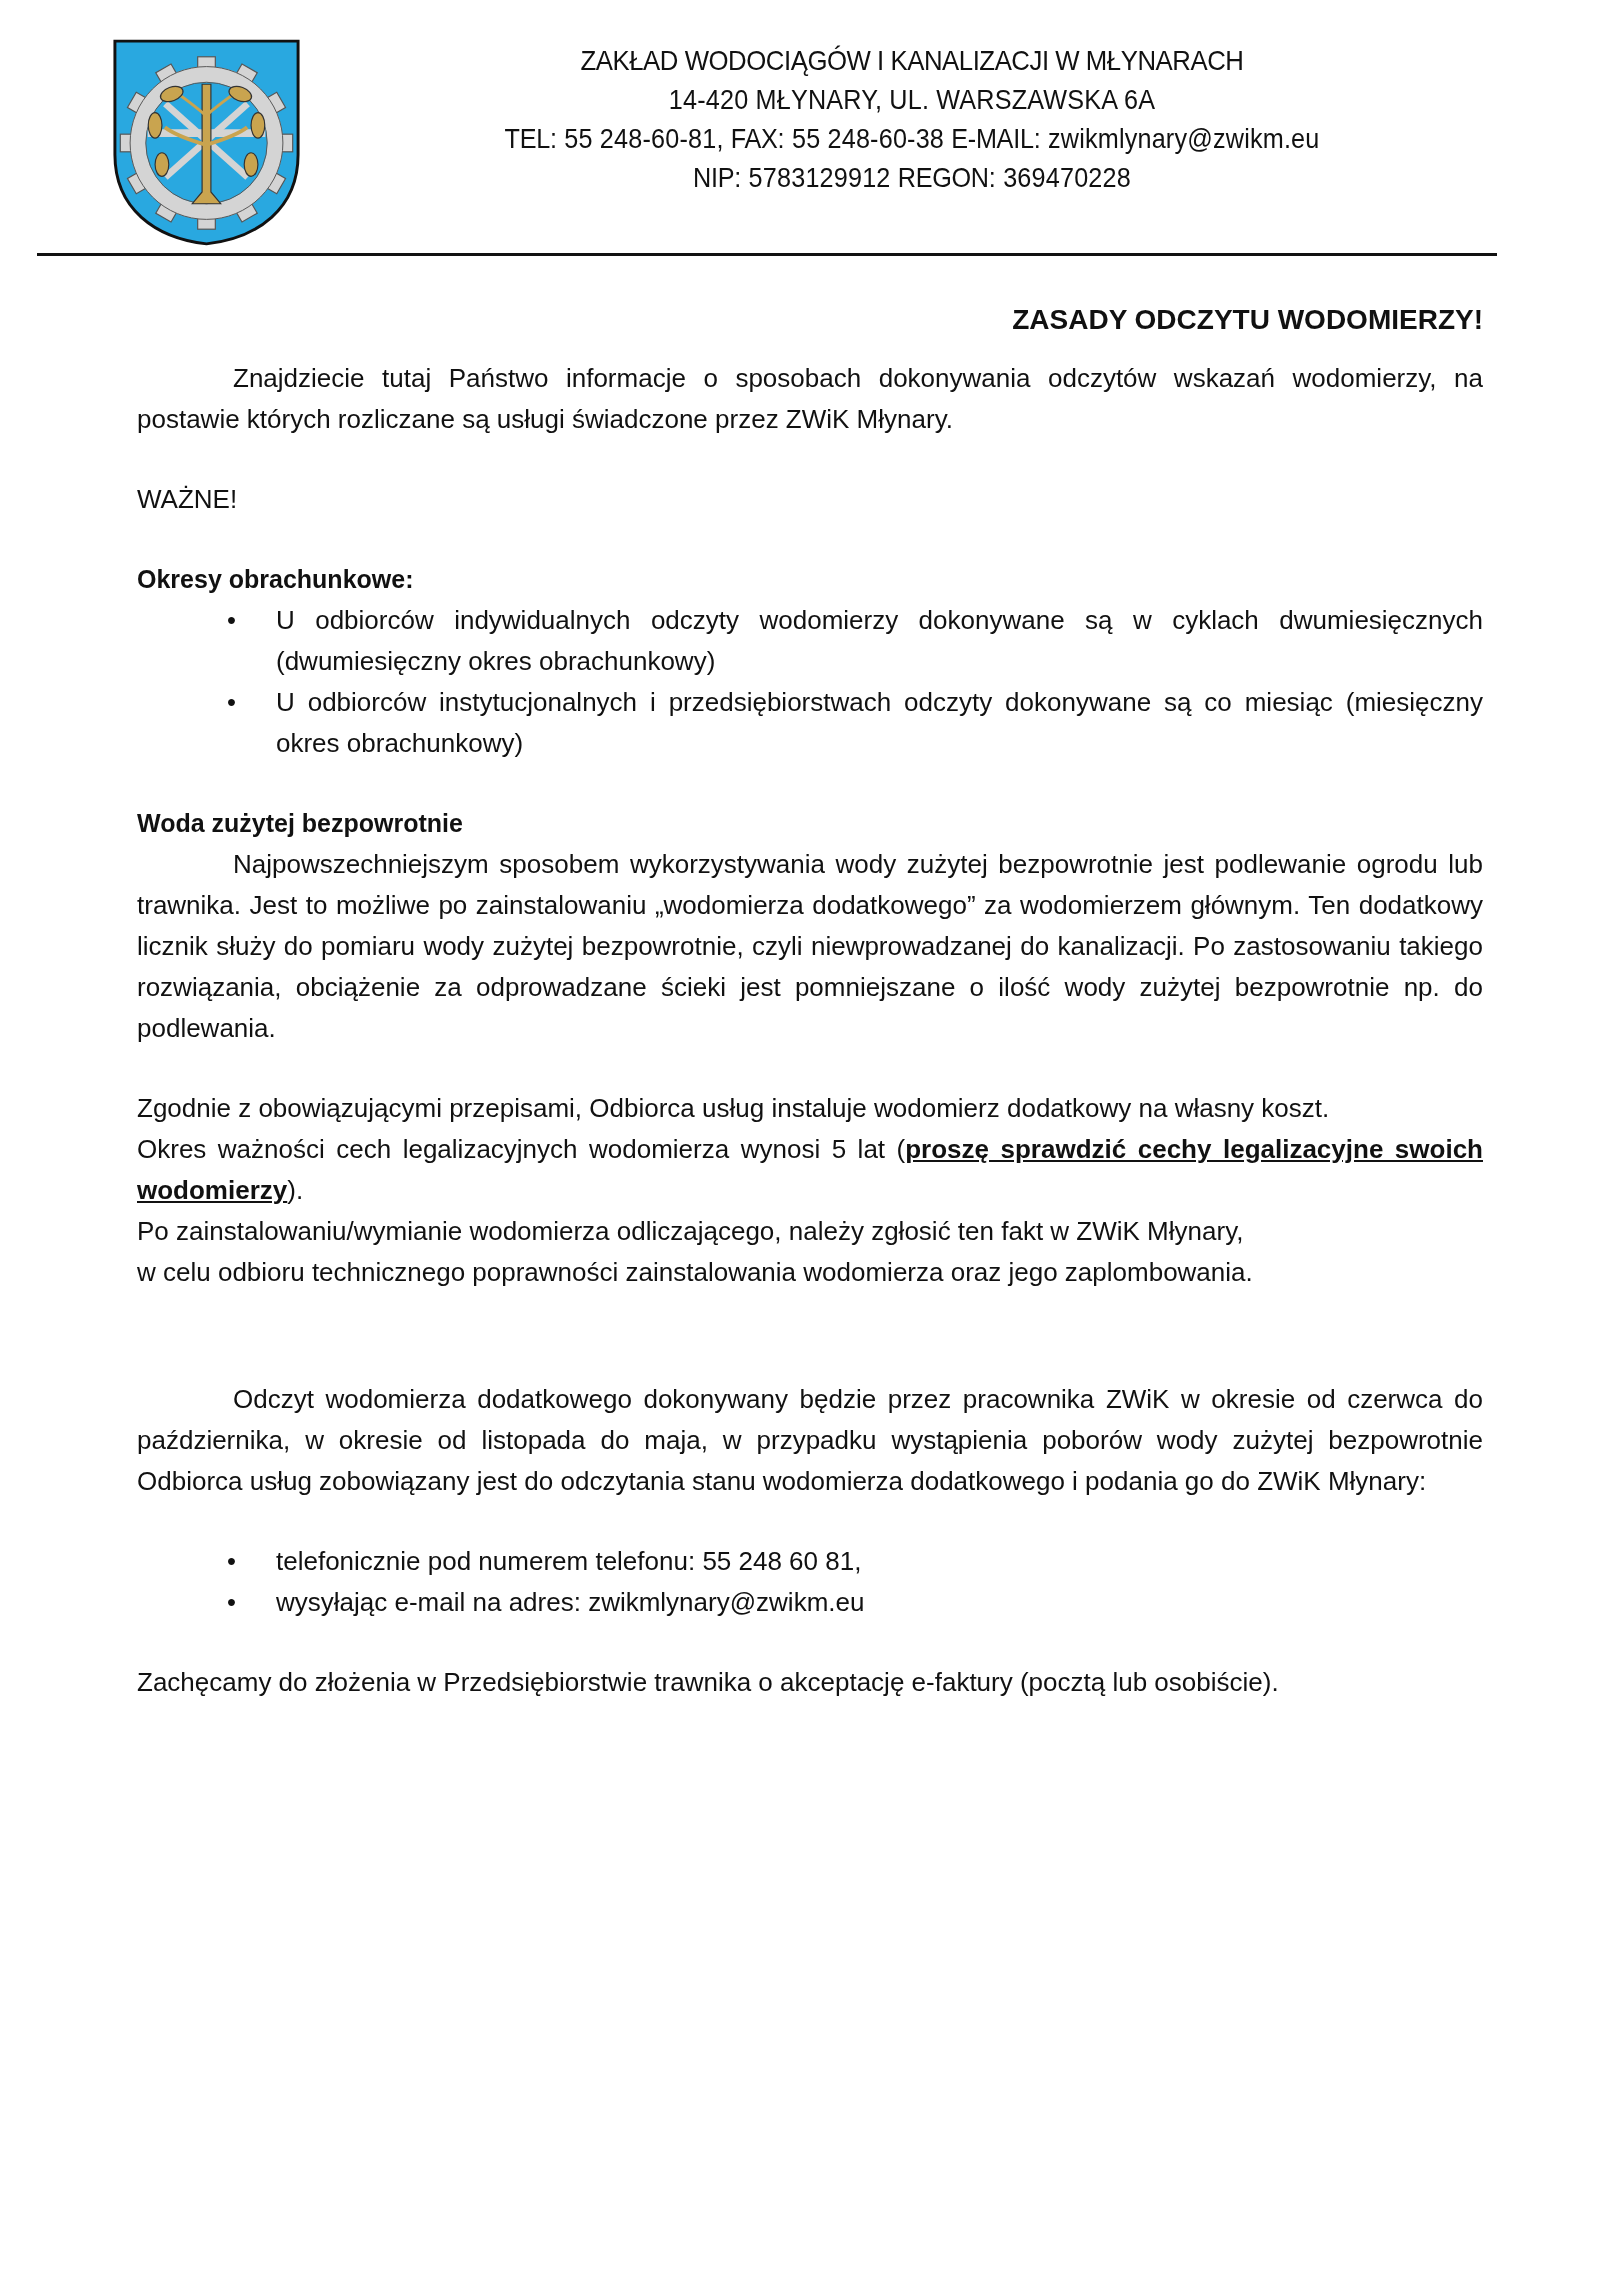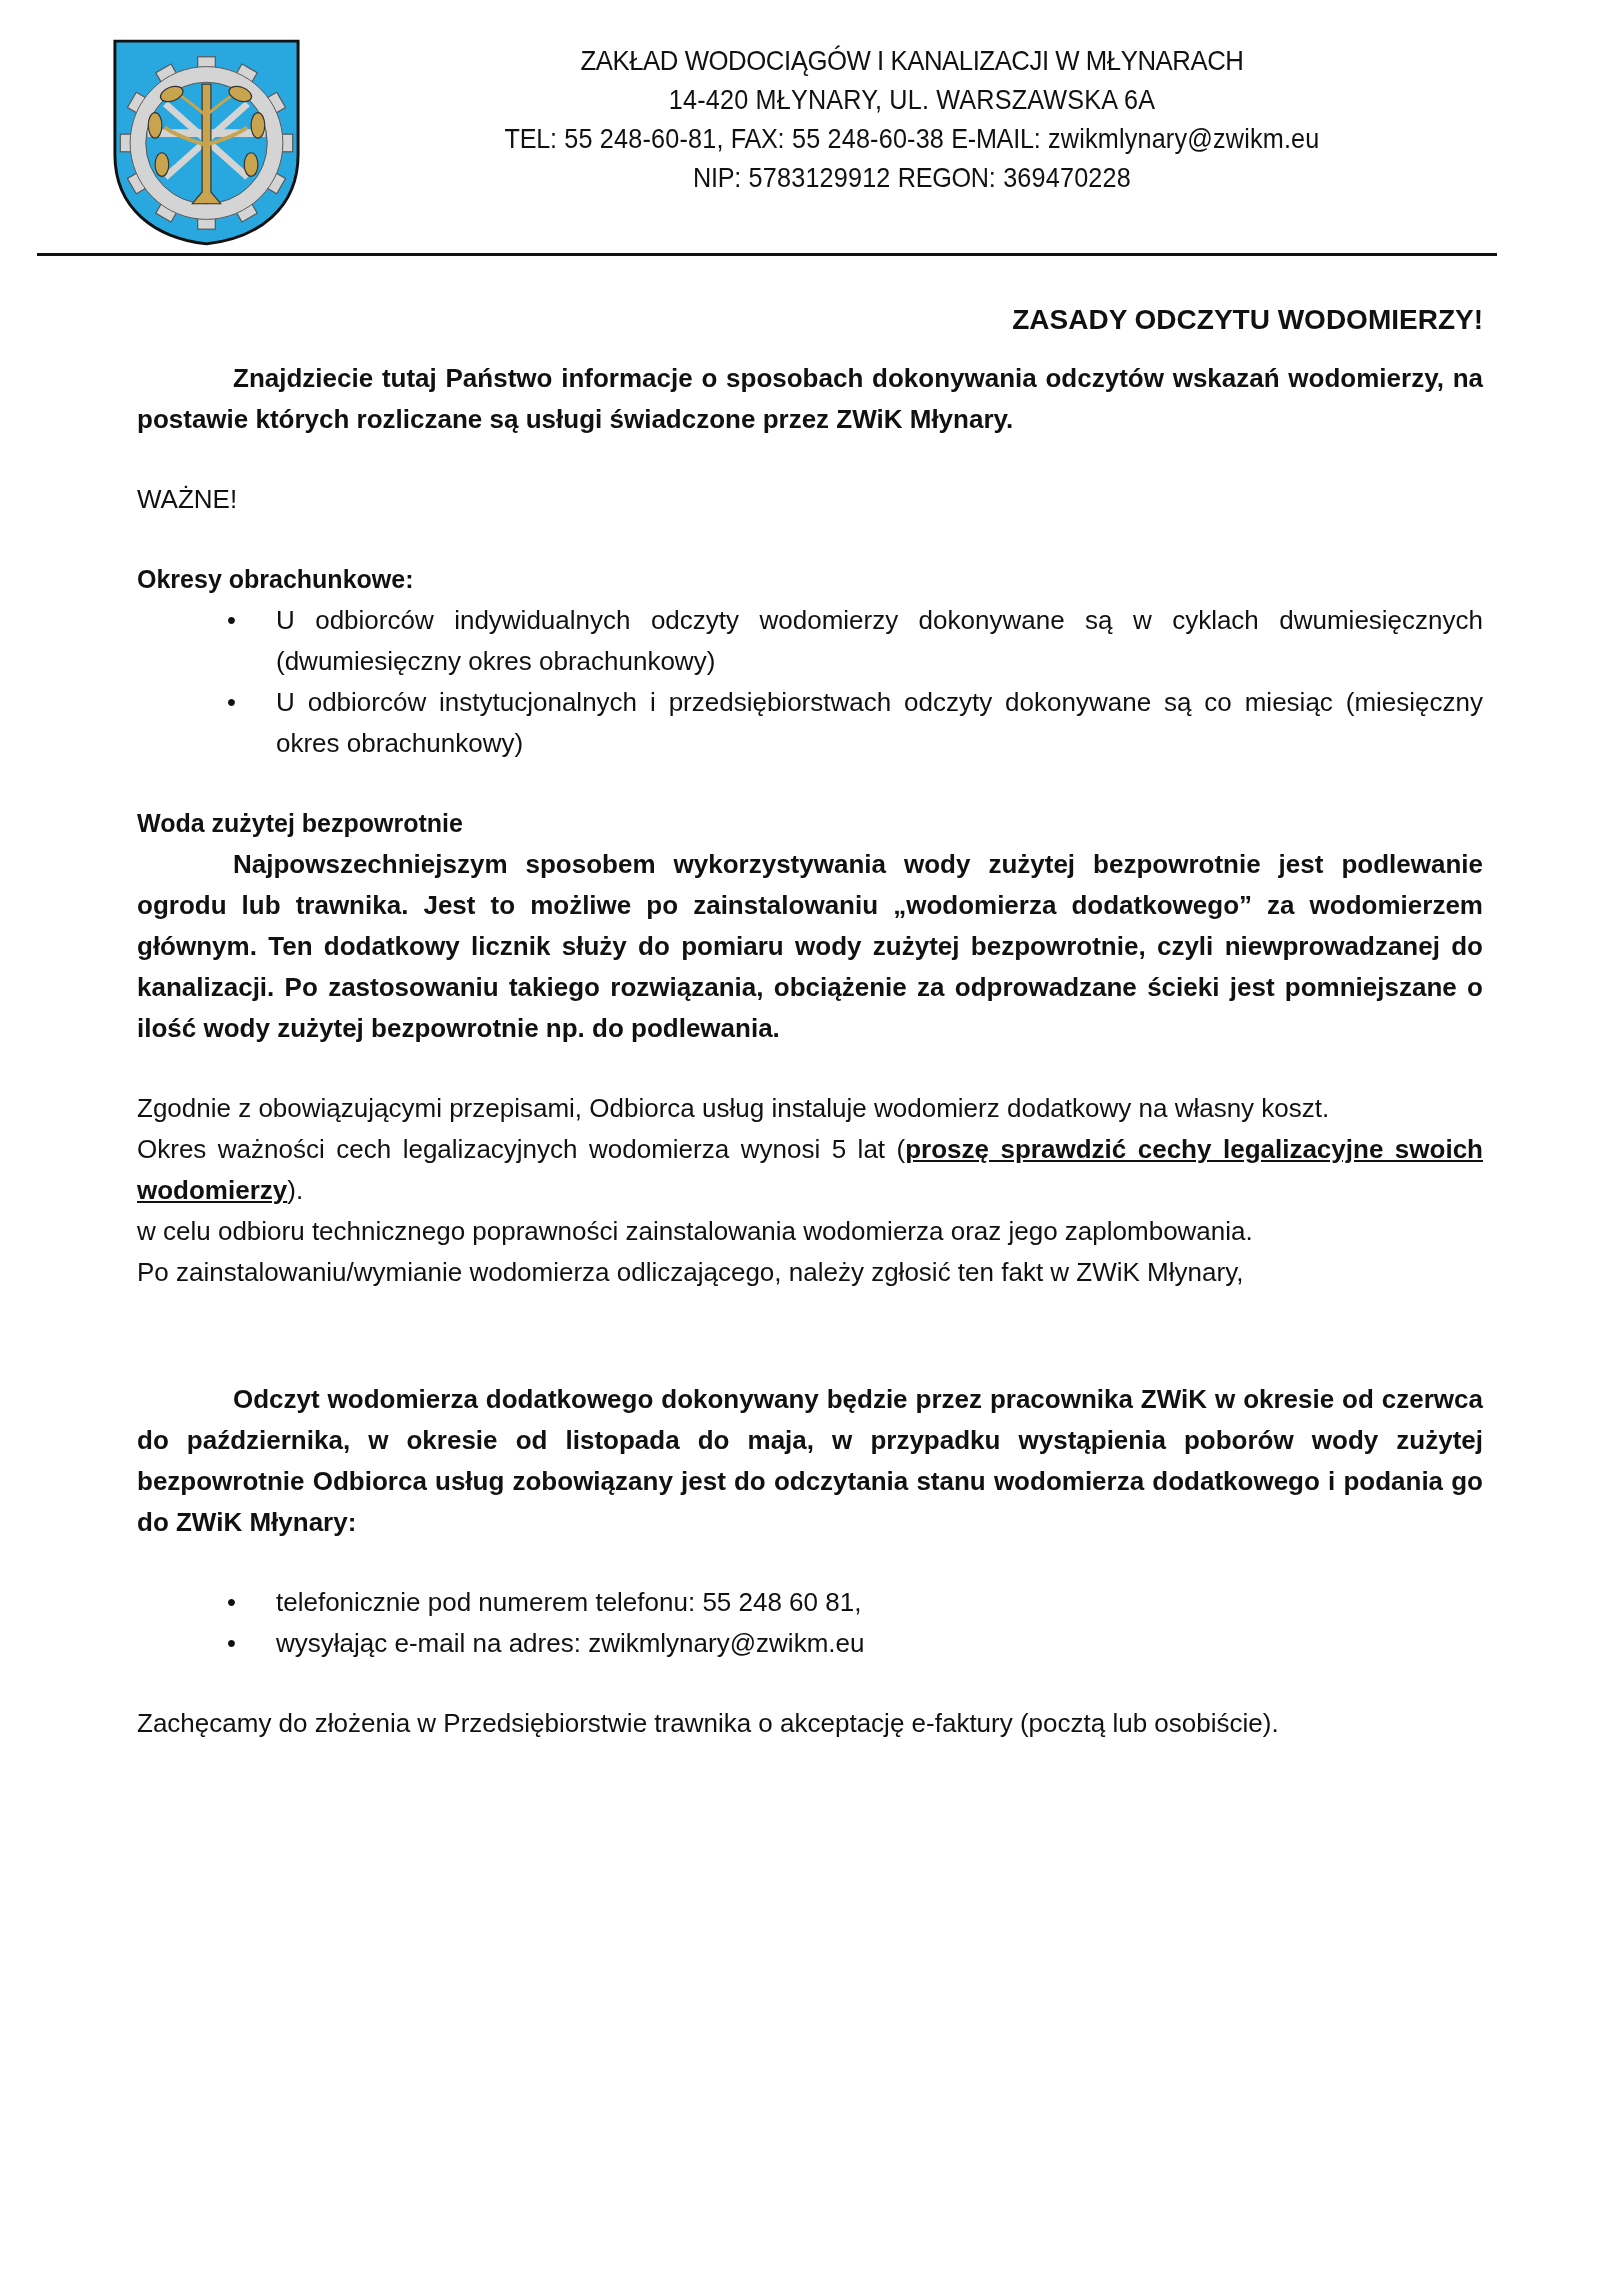--- a/index.html
+++ b/index.html
@@ -60,21 +60,21 @@
     }
     .doc-title {
       text-align: right;
       font-weight: bold;
       font-size: 28px;
       margin: 15.7px 0 19.6px 0;
       line-height: 39px;
     }
     p { margin: 0; }
     .just { text-align: justify; }
-    .indent { text-indent: 96px; font-weight: bold; }
+    .indent { text-indent: 96px; }
     .section-title {
       font-weight: bold;
       font-size: 25px;
       line-height: 41px;
     }
     .bullets {
       list-style: none;
       margin: 0;
       padding: 0 0 0 139px;
     }
@@ -175,22 +175,22 @@
 
   <div class="gap-md"></div>
   <div class="section-title">Woda zużytej bezpowrotnie</div>
   <p class="just indent">Najpowszechniejszym sposobem wykorzystywania wody zużytej bezpowrotnie jest podlewanie ogrodu lub trawnika. Jest to możliwe po zainstalowaniu „wodomierza dodatkowego” za wodomierzem głównym. Ten dodatkowy licznik służy do pomiaru wody zużytej bezpowrotnie, czyli niewprowadzanej do kanalizacji. Po zastosowaniu takiego rozwiązania, obciążenie za odprowadzane ścieki jest pomniejszane o ilość wody zużytej bezpowrotnie np. do podlewania.</p>
 
   <div class="gap-md"></div>
   <p style="width:1294px;">Zgodnie z obowiązującymi przepisami, Odbiorca usług instaluje wodomierz dodatkowy na własny koszt.</p>
   <p class="just">
     <span>Okres ważności cech legalizacyjnych wodomierza wynosi 5 lat </span><span class="bold">(</span><span class="ul-bold">proszę sprawdzić cechy legalizacyjne swoich wodomierzy</span><span class="bold">).</span>
   </p>
+  <p>Po zainstalowaniu/wymianie wodomierza odliczającego, należy zgłosić ten fakt w ZWiK Młynary,</p>
   <p>w celu odbioru technicznego poprawności zainstalowania  wodomierza oraz jego zaplombowania.</p>
-  <p>Po zainstalowaniu/wymianie wodomierza odliczającego, należy zgłosić ten fakt w ZWiK Młynary,</p>
 
   <div class="gap-md"></div>
 
   <div class="gap-lg"></div>
   <p class="just indent">Odczyt wodomierza dodatkowego dokonywany będzie przez pracownika ZWiK  w okresie od czerwca do października, w okresie od listopada do maja, w przypadku wystąpienia poborów wody zużytej bezpowrotnie Odbiorca usług zobowiązany jest do odczytania stanu wodomierza dodatkowego i podania go do ZWiK Młynary:</p>
 
   <div class="gap-md"></div>
   <ul class="bullets">
     <li>
       <span class="dot">•</span>

